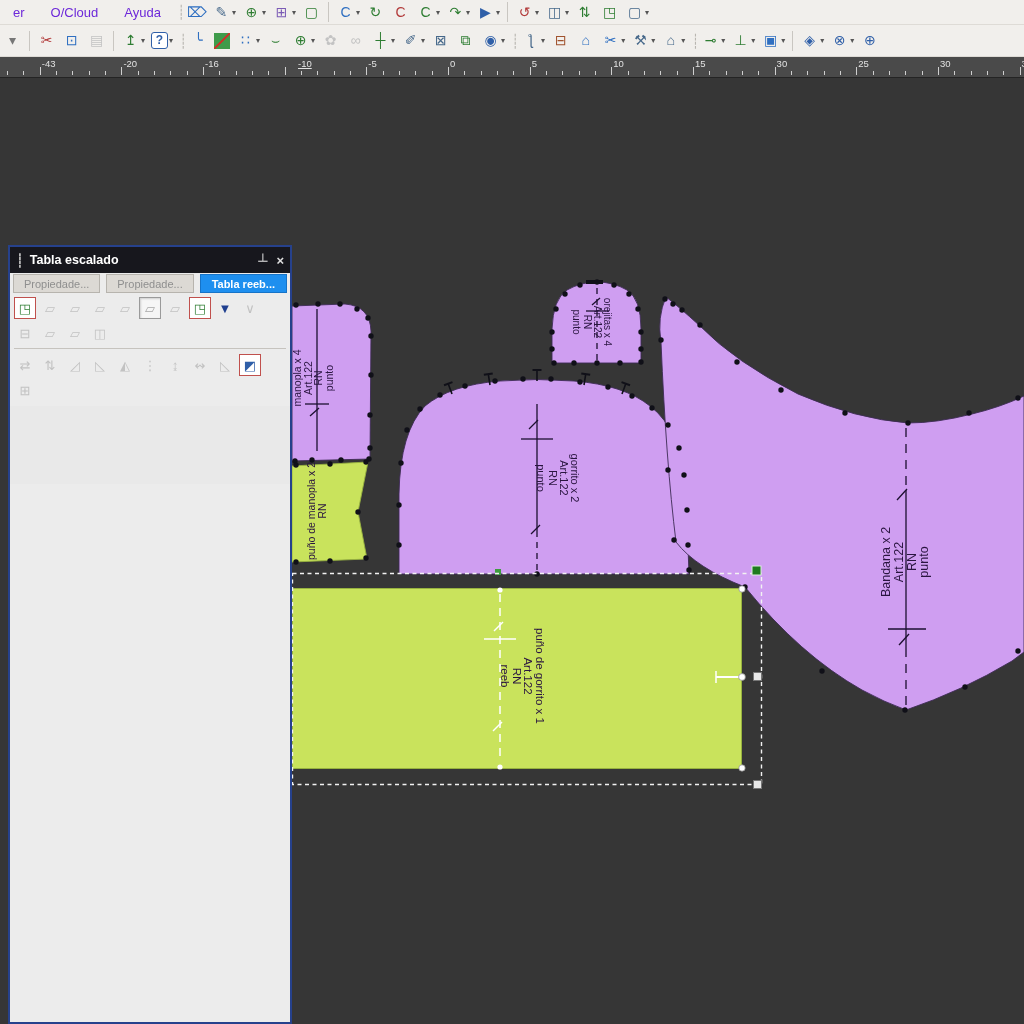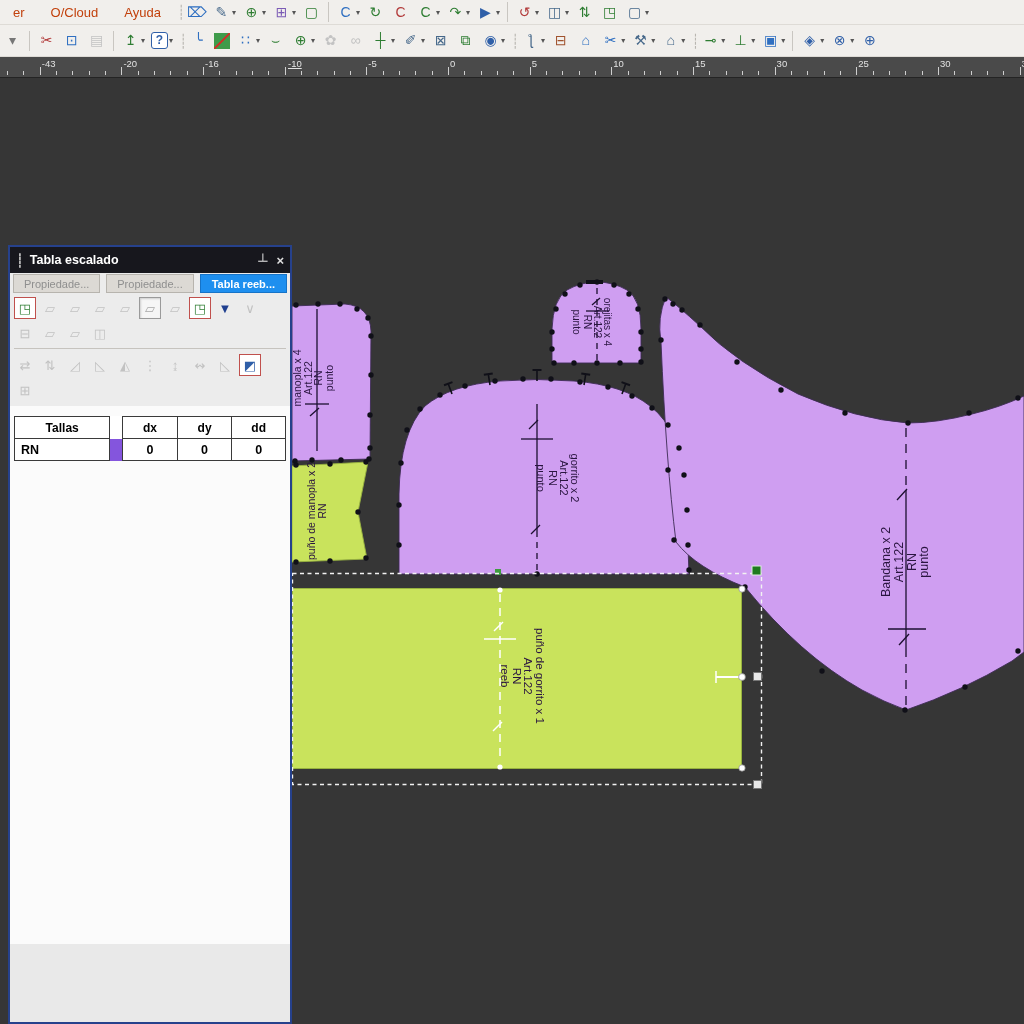--- a/index.html
+++ b/index.html
@@ -5,21 +5,21 @@
   * { margin:0; padding:0; box-sizing:border-box; }
   html,body { width:1024px; height:1024px; overflow:hidden;
     font-family:"Liberation Sans", sans-serif; background:#363636; }
   #app { position:relative; width:1024px; height:1024px; }
 
   
   .topbar { position:absolute; left:0; width:1024px; background:#f1efec;
     display:flex; align-items:center; border-bottom:1px solid #dedbd6; }
   #topbar1 { top:0; height:25px; padding-left:0; }
   #topbar2 { top:25px; height:32px; }
-  .menu-item { font-size:13px; color:#c2410c; padding:0 13px; height:25px;
+  .menu-item { font-size:13px; color:#6d28d9; padding:0 13px; height:25px;
     line-height:25px; cursor:default; }
   .tb-btn { display:flex; align-items:center; height:24px; padding:0 1px;
     border:1px solid transparent; border-radius:2px; margin:0 1px; background:none; }
   .tb-glyph { display:inline-block; width:19px; height:19px; line-height:19px;
     text-align:center; font-size:14px; }
   .tb-glyph.box { border:1.5px solid #2f5fa8; border-radius:3px; font-weight:bold;
     width:17px; height:17px; line-height:15px; font-size:12px; background:#fff; }
   .tb-caret { font-size:8px; color:#555; margin-left:1px; }
   .tb-sep { width:1px; height:20px; background:#c9c6c1; margin:0 4px; }
   .tb-dsep { width:4px; height:20px; margin:0 3px; color:#b9b6b1; font-size:14px;
@@ -281,21 +281,21 @@
       <div class="tick minor" style="left: 154.06px;"></div>
       <div class="tick minor" style="left: 170.39px;"></div>
       <div class="tick minor" style="left: 186.72px;"></div>
       <div class="tick major" style="left: 203.05px;"></div>
       <div class="tick-label" style="left: 205.05px;">-16</div>
       <div class="tick minor" style="left: 219.38px;"></div>
       <div class="tick minor" style="left: 235.71px;"></div>
       <div class="tick minor" style="left: 252.04px;"></div>
       <div class="tick minor" style="left: 268.37px;"></div>
       <div class="tick major" style="left: 284.7px;"></div>
-      <div class="tick-label" style="left: 288px; text-decoration: underline;">-10</div>
+      <div class="tick-label" style="left: 298px; text-decoration: underline;">-10</div>
       <div class="tick minor" style="left: 301.03px;"></div>
       <div class="tick minor" style="left: 317.36px;"></div>
       <div class="tick minor" style="left: 333.69px;"></div>
       <div class="tick minor" style="left: 350.02px;"></div>
       <div class="tick major" style="left: 366.35px;"></div>
       <div class="tick-label" style="left: 368.35px;">-5</div>
       <div class="tick minor" style="left: 382.68px;"></div>
       <div class="tick minor" style="left: 399.01px;"></div>
       <div class="tick minor" style="left: 415.34px;"></div>
       <div class="tick minor" style="left: 431.67px;"></div>
@@ -566,39 +566,15 @@
           <span class="p-ic" style="color: rgb(194, 194, 194);">⋮</span>
           <span class="p-ic" style="color: rgb(194, 194, 194);">↨</span>
           <span class="p-ic" style="color: rgb(194, 194, 194);">↭</span>
           <span class="p-ic" style="color: rgb(194, 194, 194);">◺</span>
           <span class="p-ic en" style="color: rgb(47, 95, 168);">◩</span>
         </div>
       <div class="p-row" id="pRow3">
           <span class="p-ic" style="color: rgb(194, 194, 194);">⊞</span>
         </div>
     </div>
-    <div class="p-body">
-      <table class="size-table">
-        <thead>
-          <tr>
-            <th style="width:96px">Tallas</th>
-            <th class="ccol" style="width:13px"></th>
-            <th style="width:55px">dx</th>
-            <th style="width:55px">dy</th>
-            <th style="width:54px">dd</th>
-          </tr>
-        </thead>
-        <tbody>
-          <tr>
-            <td class="talla">RN</td>
-            <td class="ccol">
-                <div class="swatch" id="rnSwatch" style="background-color: rgb(132, 85, 221);"></div>
-              </td>
-            <td class="num">0</td>
-            <td class="num">0</td>
-            <td class="num">0</td>
-          </tr>
-        </tbody>
-      </table>
-    </div>
     <div class="p-foot"></div>
   </div>
 </div>
 
 </body></html>

